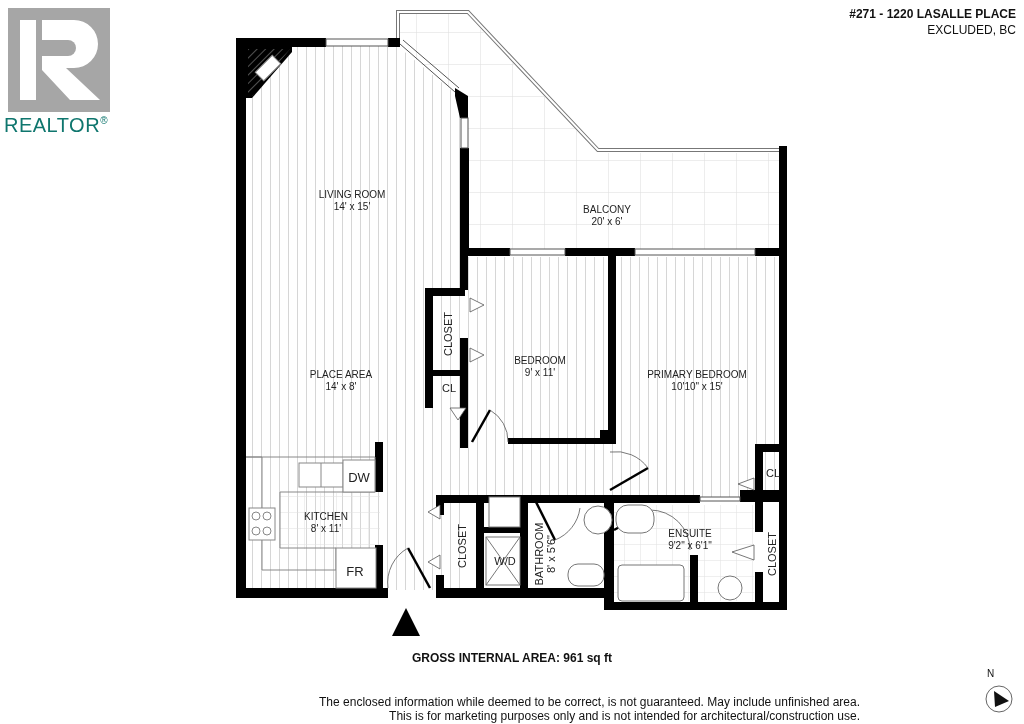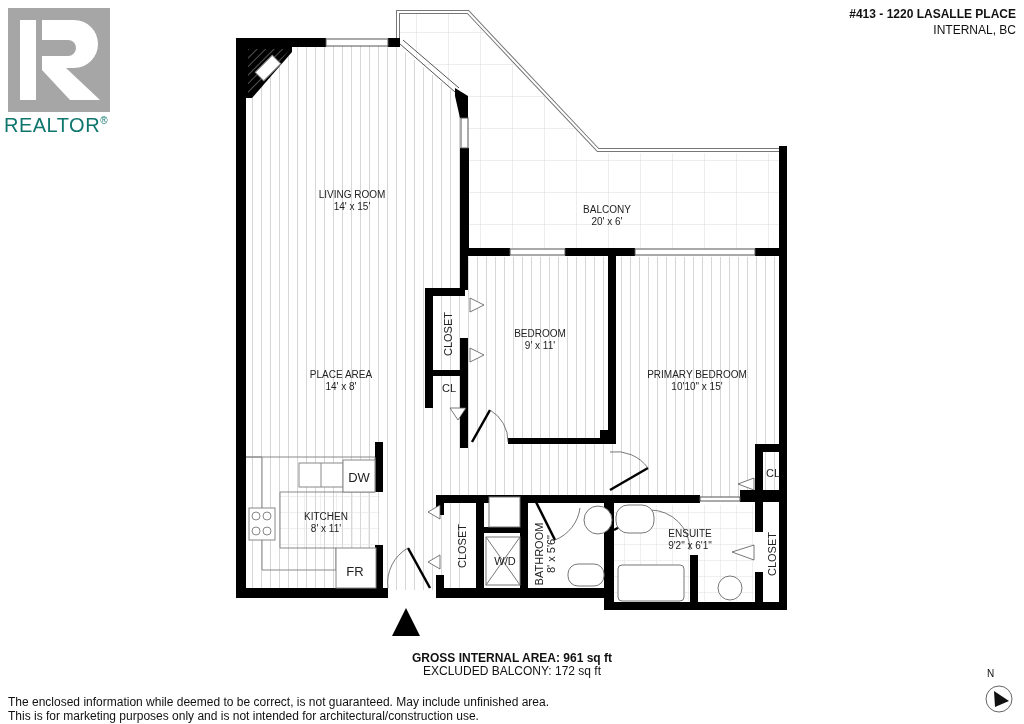--- a/index.html
+++ b/index.html
@@ -8,38 +8,38 @@
   .logo-text{position:absolute;left:4px;top:114px;font-size:20px;letter-spacing:0.5px;color:#0f766e;font-family:"Liberation Sans",sans-serif;}
   .logo-text sup{font-size:10px;}
   .addr{position:absolute;right:8px;top:6px;text-align:right;font-size:12px;line-height:16px;}
   .addr .l1{font-weight:bold;}
   .plan{position:absolute;left:0;top:0;width:1024px;height:724px;}
   .lbl{position:absolute;text-align:center;font-size:10px;line-height:12px;color:#222;transform:translateX(-50%);white-space:nowrap;}
   .vlbl{position:absolute;font-size:11px;color:#222;transform:translate(-50%,-50%) rotate(-90deg);white-space:nowrap;text-align:center;line-height:12px;}
   .fix{position:absolute;font-size:13px;color:#222;transform:translate(-50%,-50%);}
   .summary{position:absolute;left:0;width:1024px;text-align:center;font-size:12px;line-height:13px;top:652px;}
   .summary .gross{font-weight:bold;}
-  .disclaimer{position:absolute;left:0;width:860px;text-align:left;font-size:12px;line-height:14px;top:695px;margin-left:8px;}
+  .disclaimer{position:absolute;left:0;width:860px;text-align:right;font-size:12px;line-height:14px;top:695px;}
   .north{position:absolute;left:982px;top:668px;width:40px;height:52px;}
 </style>
 </head>
 <body>
 
 <div class="logo">
   <svg width="102" height="104" viewBox="0 0 102 104">
     <rect x="12" y="12" width="16" height="80" fill="#fff"></rect>
     <path d="M34 12 H66 A24 24 0 0 1 66 60 H58 L92 92 H62 L34 62 Z" fill="#fff"></path>
     <path d="M34 32 H60 A8 8 0 0 1 60 48 H34 Z" fill="#a6a6a6"></path>
   </svg>
 </div>
 <div class="logo-text"><span>REALTOR</span><sup>®</sup></div>
 
 <div class="addr">
-  <div class="l1">#413 - 1220 LASALLE PLACE</div>
-  <div>INTERNAL, BC</div>
+  <div class="l1">#271 - 1220 LASALLE PLACE</div>
+  <div>EXCLUDED, BC</div>
 </div>
 
 <svg class="plan" viewBox="0 0 1024 724">
   <defs>
     <pattern id="vlines" width="9" height="10" patternUnits="userSpaceOnUse">
       <line x1="0.5" y1="0" x2="0.5" y2="10" stroke="#d6d6d6" stroke-width="1"></line>
     </pattern>
     <pattern id="grid" width="32" height="32" patternUnits="userSpaceOnUse">
       <path d="M32 0 H0 V32" fill="none" stroke="#dcdcdc" stroke-width="1"></path>
     </pattern>
@@ -186,21 +186,21 @@
     <div>14' x 15'</div>
   </div>
 <div class="lbl" style="left:607px;top:204px;">
     <div>BALCONY</div>
     <div>20' x 6'</div>
   </div>
 <div class="lbl" style="left:341px;top:369px;">
     <div>PLACE AREA</div>
     <div>14' x 8'</div>
   </div>
-<div class="lbl" style="left:540px;top:328px;">
+<div class="lbl" style="left:540px;top:355px;">
     <div>BEDROOM</div>
     <div>9' x 11'</div>
   </div>
 <div class="lbl" style="left:697px;top:369px;">
     <div>PRIMARY BEDROOM</div>
     <div>10'10" x 15'</div>
   </div>
 <div class="lbl" style="left:326px;top:511px;">
     <div>KITCHEN</div>
     <div>8' x 11'</div>
@@ -219,21 +219,20 @@
 <div class="vlbl" style="left:462px;top:546px;">CLOSET</div>
 <div class="fix" style="left:773px;top:473px;font-size:11px;">CL</div>
 <div class="vlbl" style="left:772px;top:554px;">CLOSET</div>
 
 <div class="fix" style="left:359px;top:477px;">DW</div>
 <div class="fix" style="left:355px;top:571px;">FR</div>
 <div class="fix" style="left:505px;top:513px;font-size:11px;margin-top:48px;">W/D</div>
 
 <div class="summary">
   <div class="gross">GROSS INTERNAL AREA: 961 sq ft</div>
-  <div>EXCLUDED BALCONY: 172 sq ft</div>
 </div>
 <div class="disclaimer">
   <div>The enclosed information while deemed to be correct, is not guaranteed. May include unfinished area.</div>
   <div>This is for marketing purposes only and is not intended for architectural/construction use.</div>
 </div>
 
 <div class="north">
   <div style="position:absolute;left:5px;top:0;font-size:10px;">N</div>
   <svg width="36" height="36" style="position:absolute;left:0;top:14px;">
     <circle cx="17" cy="17" r="13" fill="#fff" stroke="#666" stroke-width="1"></circle>

